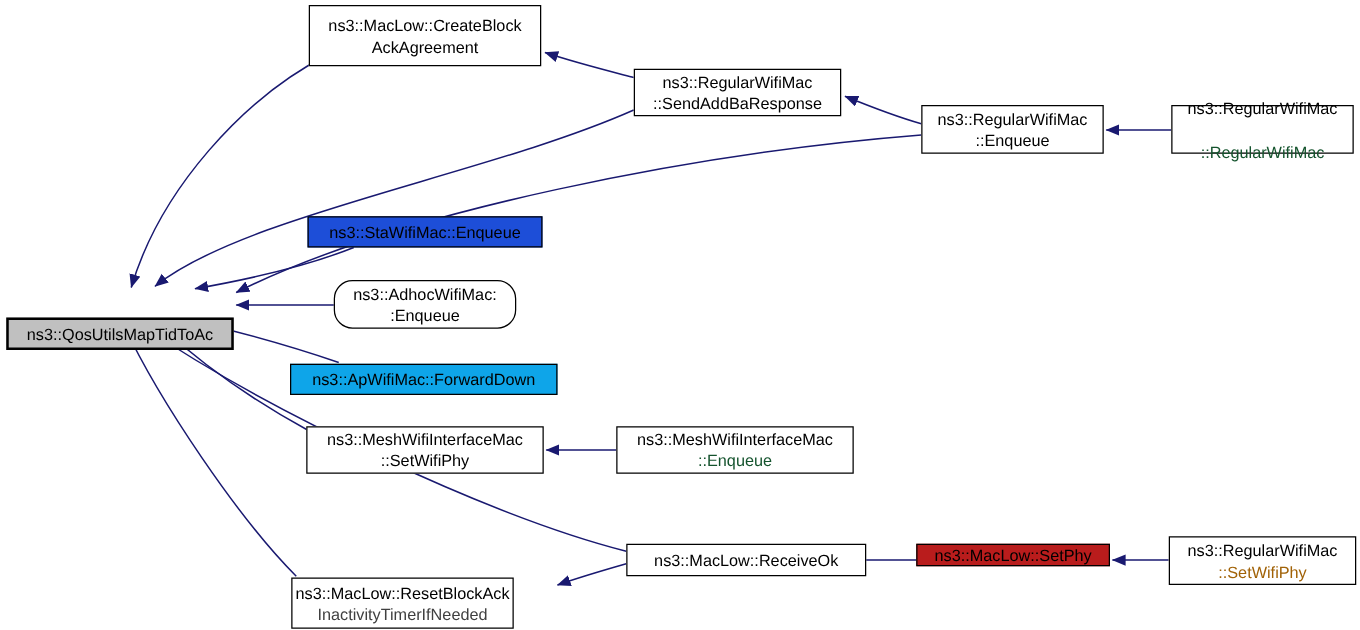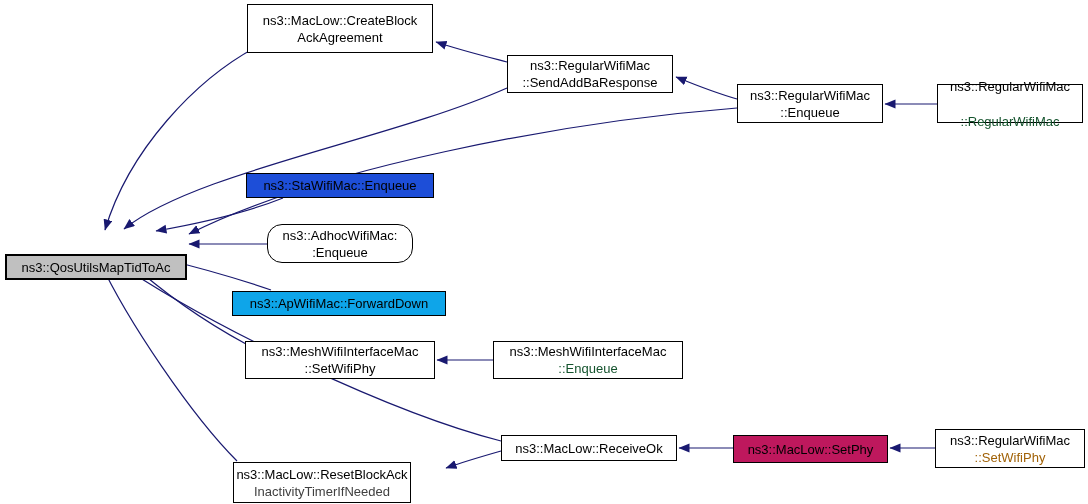--- a/index.html
+++ b/index.html
@@ -104,24 +104,24 @@
         <div class="node-line" style="color: rgb(0, 0, 0);">ns3::ApWifiMac::ForwardDown</div>
       </div>
       <div class="node" style="left: 245px; top: 341px; width: 190px; height: 38px; background: rgb(255, 255, 255); border-color: rgb(0, 0, 0);">
         <div class="node-line" style="color: rgb(0, 0, 0);">ns3::MeshWifiInterfaceMac</div>
         <div class="node-line" style="color: rgb(0, 0, 0);">::SetWifiPhy</div>
       </div>
       <div class="node" style="left: 493px; top: 341px; width: 190px; height: 38px; background: rgb(255, 255, 255); border-color: rgb(0, 0, 0);">
         <div class="node-line" style="color: rgb(0, 0, 0);">ns3::MeshWifiInterfaceMac</div>
         <div class="node-line" style="color: #14532d;">::Enqueue</div>
       </div>
-      <div class="node" style="left: 501px; top: 435px; width: 176px; height: 26px; background: rgb(255, 255, 255); border-color: rgb(0, 0, 0);">
+      <div class="node" style="left: 501px; top: 435px; width: 192px; height: 26px; background: rgb(255, 255, 255); border-color: rgb(0, 0, 0);">
         <div class="node-line" style="color: rgb(0, 0, 0);">ns3::MacLow::ReceiveOk</div>
       </div>
-      <div class="node" style="left: 733px; top: 435px; width: 155px; height: 28px; background: #be185d; border-color: rgb(0, 0, 0);">
+      <div class="node" style="left: 733px; top: 435px; width: 155px; height: 18px; background: #b91c1c; border-color: rgb(0, 0, 0);">
         <div class="node-line" style="color: rgb(0, 0, 0);">ns3::MacLow::SetPhy</div>
       </div>
       <div class="node" style="left: 935px; top: 429px; width: 150px; height: 39px; background: rgb(255, 255, 255); border-color: rgb(0, 0, 0);">
         <div class="node-line" style="color: rgb(0, 0, 0);">ns3::RegularWifiMac</div>
         <div class="node-line" style="color: #a16207;">::SetWifiPhy</div>
       </div>
       <div class="node" style="left: 233px; top: 462px; width: 178px; height: 41px; background: rgb(255, 255, 255); border-color: rgb(0, 0, 0);">
         <div class="node-line" style="color: rgb(0, 0, 0);">ns3::MacLow::ResetBlockAck</div>
         <div class="node-line" style="color: #404040;">InactivityTimerIfNeeded</div>
       </div>

